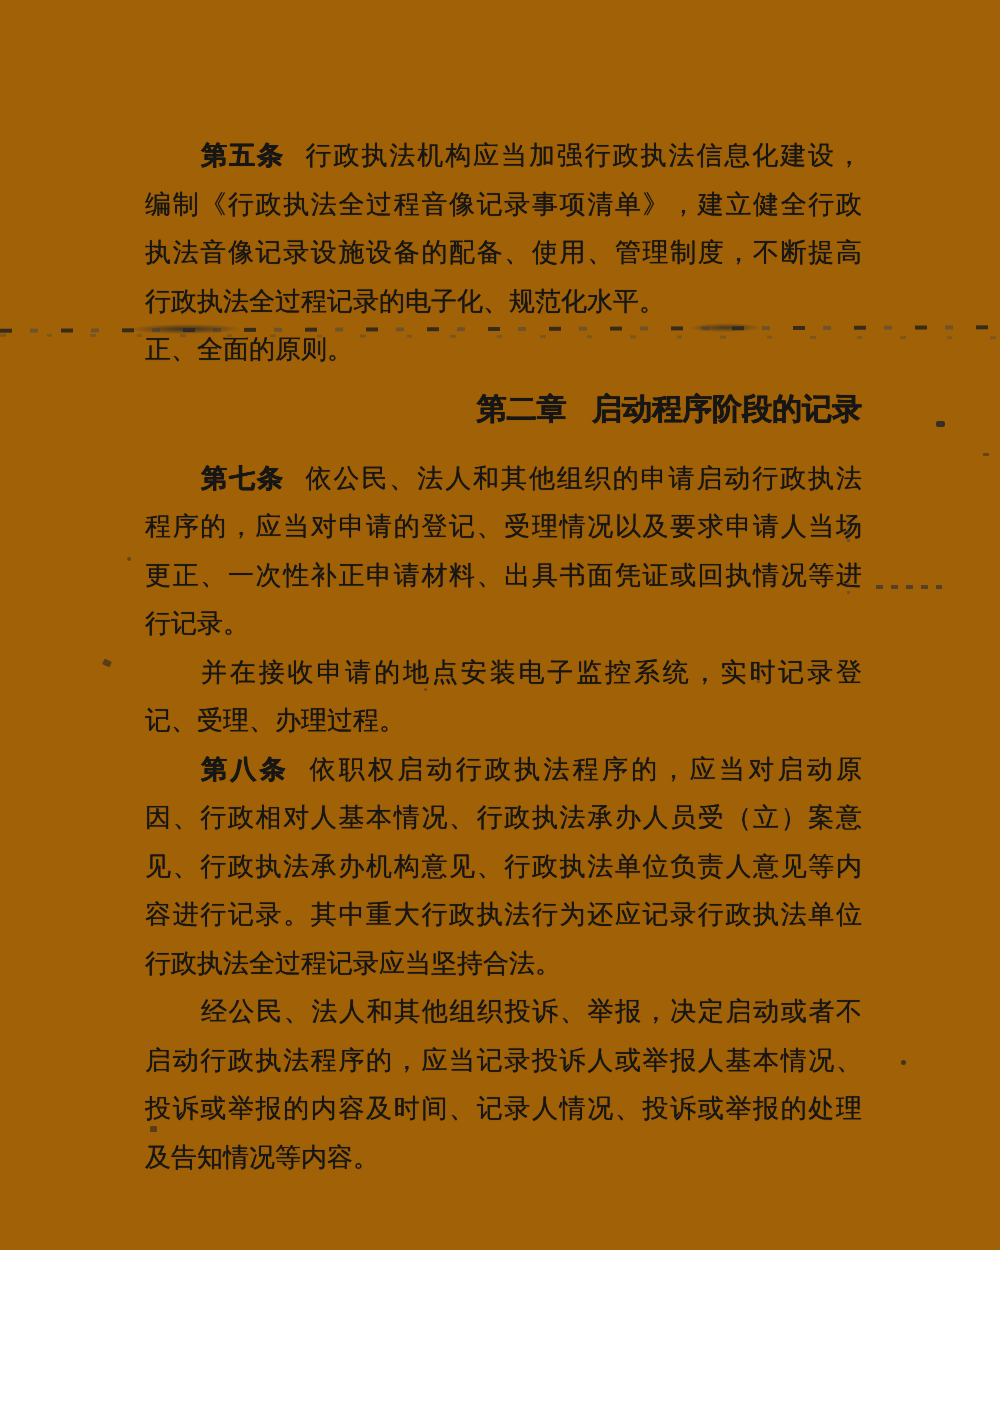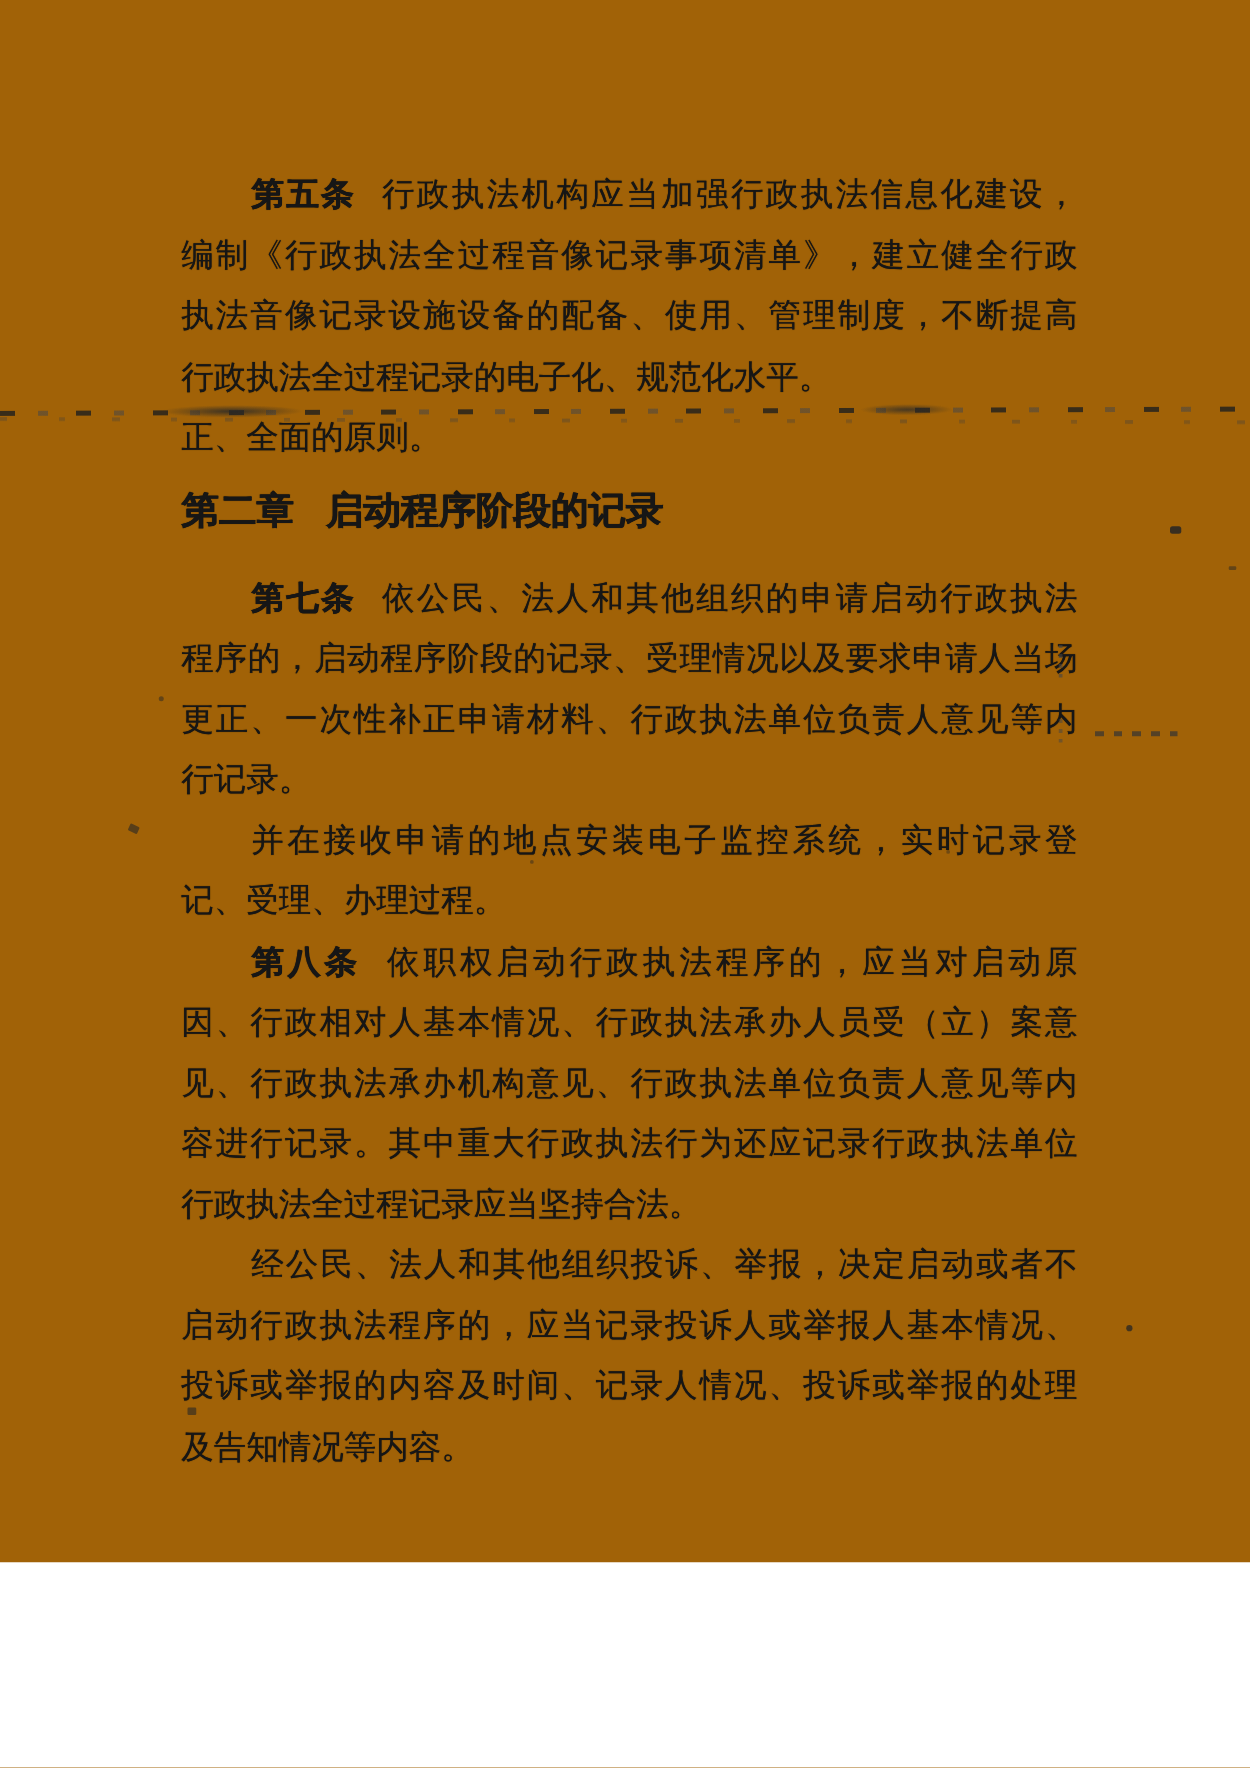--- a/index.html
+++ b/index.html
@@ -24,21 +24,21 @@
     white-space:nowrap;
   }
   .line.last{text-align-last:left;}
   .line.first{padding-left:56px;}
   .article-label{
     font-weight:bold;
     margin-right:0.8em;
     text-shadow:0.6px 0 currentColor, 0 0 0.7px rgba(10,10,10,0.85);
   }
   .chapter{
-    text-align:left;
+    text-align:right;
     font-weight:bold;
     font-size:30px;
     line-height:50px;
     margin:9px 0 21px 0;
     text-shadow:0.6px 0 currentColor, 0 0 0.7px rgba(10,10,10,0.85);
   }
   .chapter-label{margin-right:0.85em;}
   
   .smudge{
     position:absolute;left:0;top:327px;width:1000px;height:4px;
@@ -76,22 +76,22 @@
         <div class="line">编制《行政执法全过程音像记录事项清单》，建立健全行政</div>
         <div class="line">执法音像记录设施设备的配备、使用、管理制度，不断提高</div>
         <div class="line last">行政执法全过程记录的电子化、规范化水平。</div>
       </div>
       <div class="para">
         <div class="line last">正、全面的原则。</div>
       </div>
       <div class="chapter"><span class="chapter-label">第二章</span><span class="chapter-title">启动程序阶段的记录</span></div>
       <div class="para">
         <div class="line first"><span class="article-label">第七条</span>依公民、法人和其他组织的申请启动行政执法</div>
-        <div class="line">程序的，启动程序阶段的记录、受理情况以及要求申请人当场</div>
-        <div class="line">更正、一次性补正申请材料、行政执法单位负责人意见等内</div>
+        <div class="line">程序的，应当对申请的登记、受理情况以及要求申请人当场</div>
+        <div class="line">更正、一次性补正申请材料、出具书面凭证或回执情况等进</div>
         <div class="line last">行记录。</div>
       </div>
       <div class="para">
         <div class="line first">并在接收申请的地点安装电子监控系统，实时记录登</div>
         <div class="line last">记、受理、办理过程。</div>
       </div>
       <div class="para">
         <div class="line first"><span class="article-label">第八条</span>依职权启动行政执法程序的，应当对启动原</div>
         <div class="line">因、行政相对人基本情况、行政执法承办人员受（立）案意</div>
         <div class="line">见、行政执法承办机构意见、行政执法单位负责人意见等内</div>

